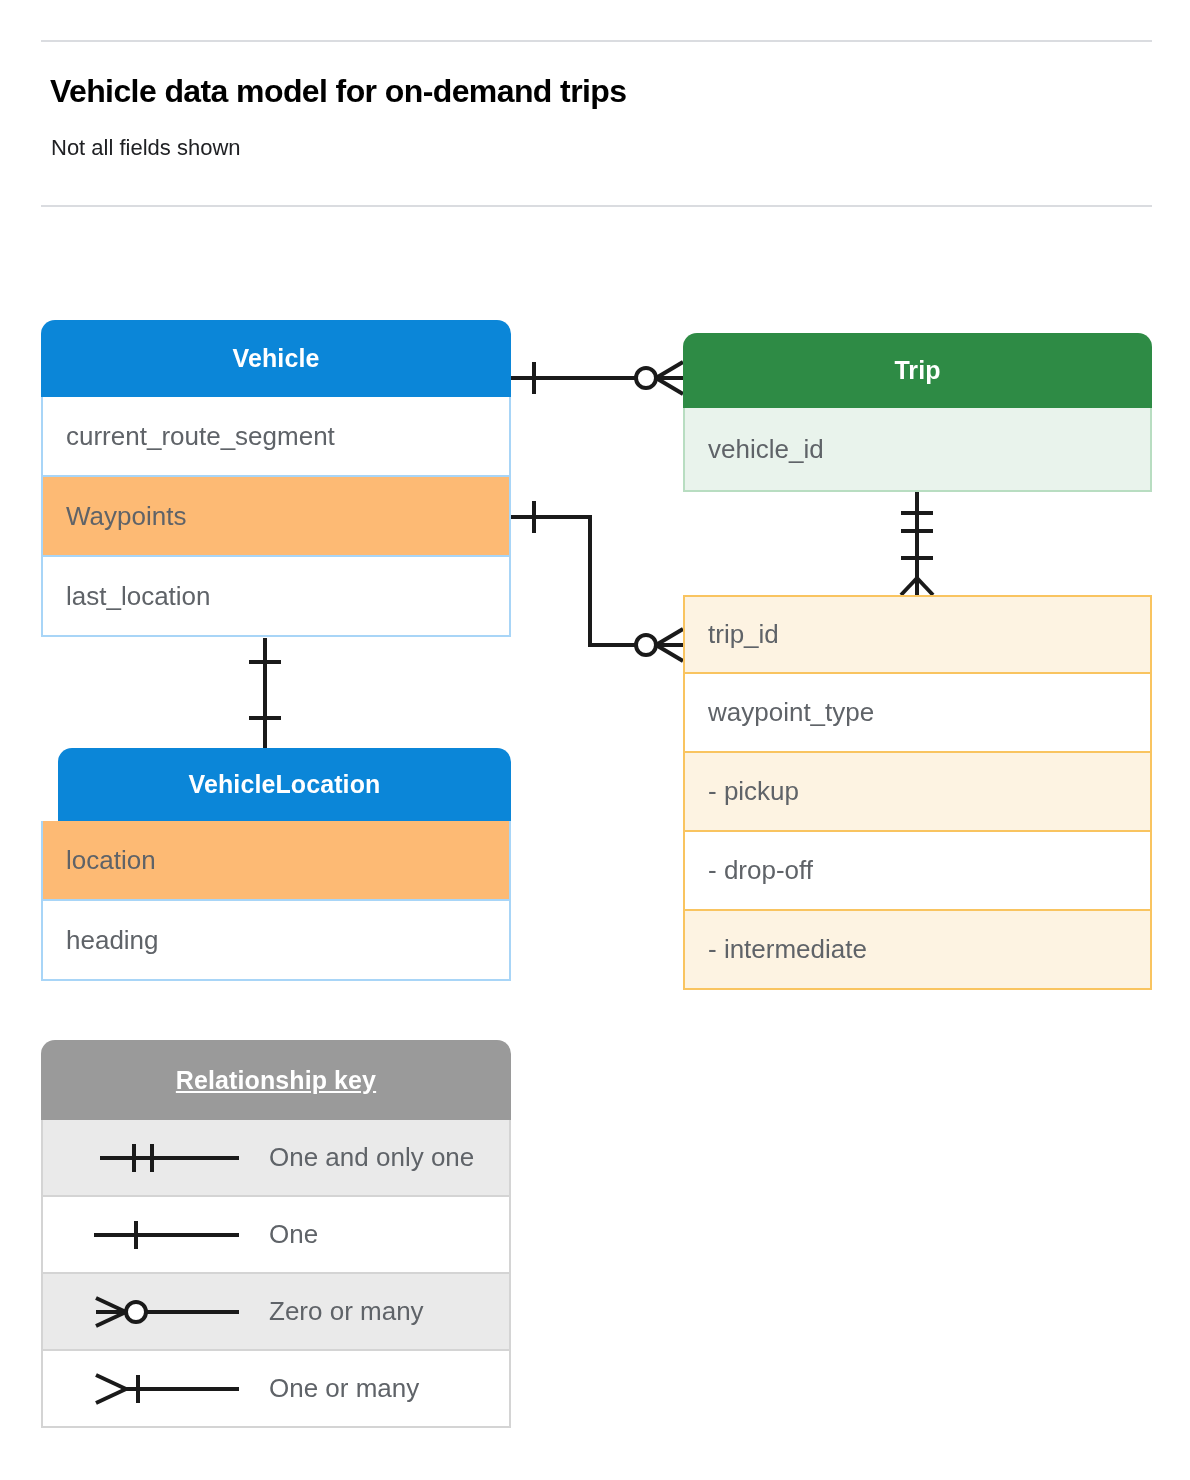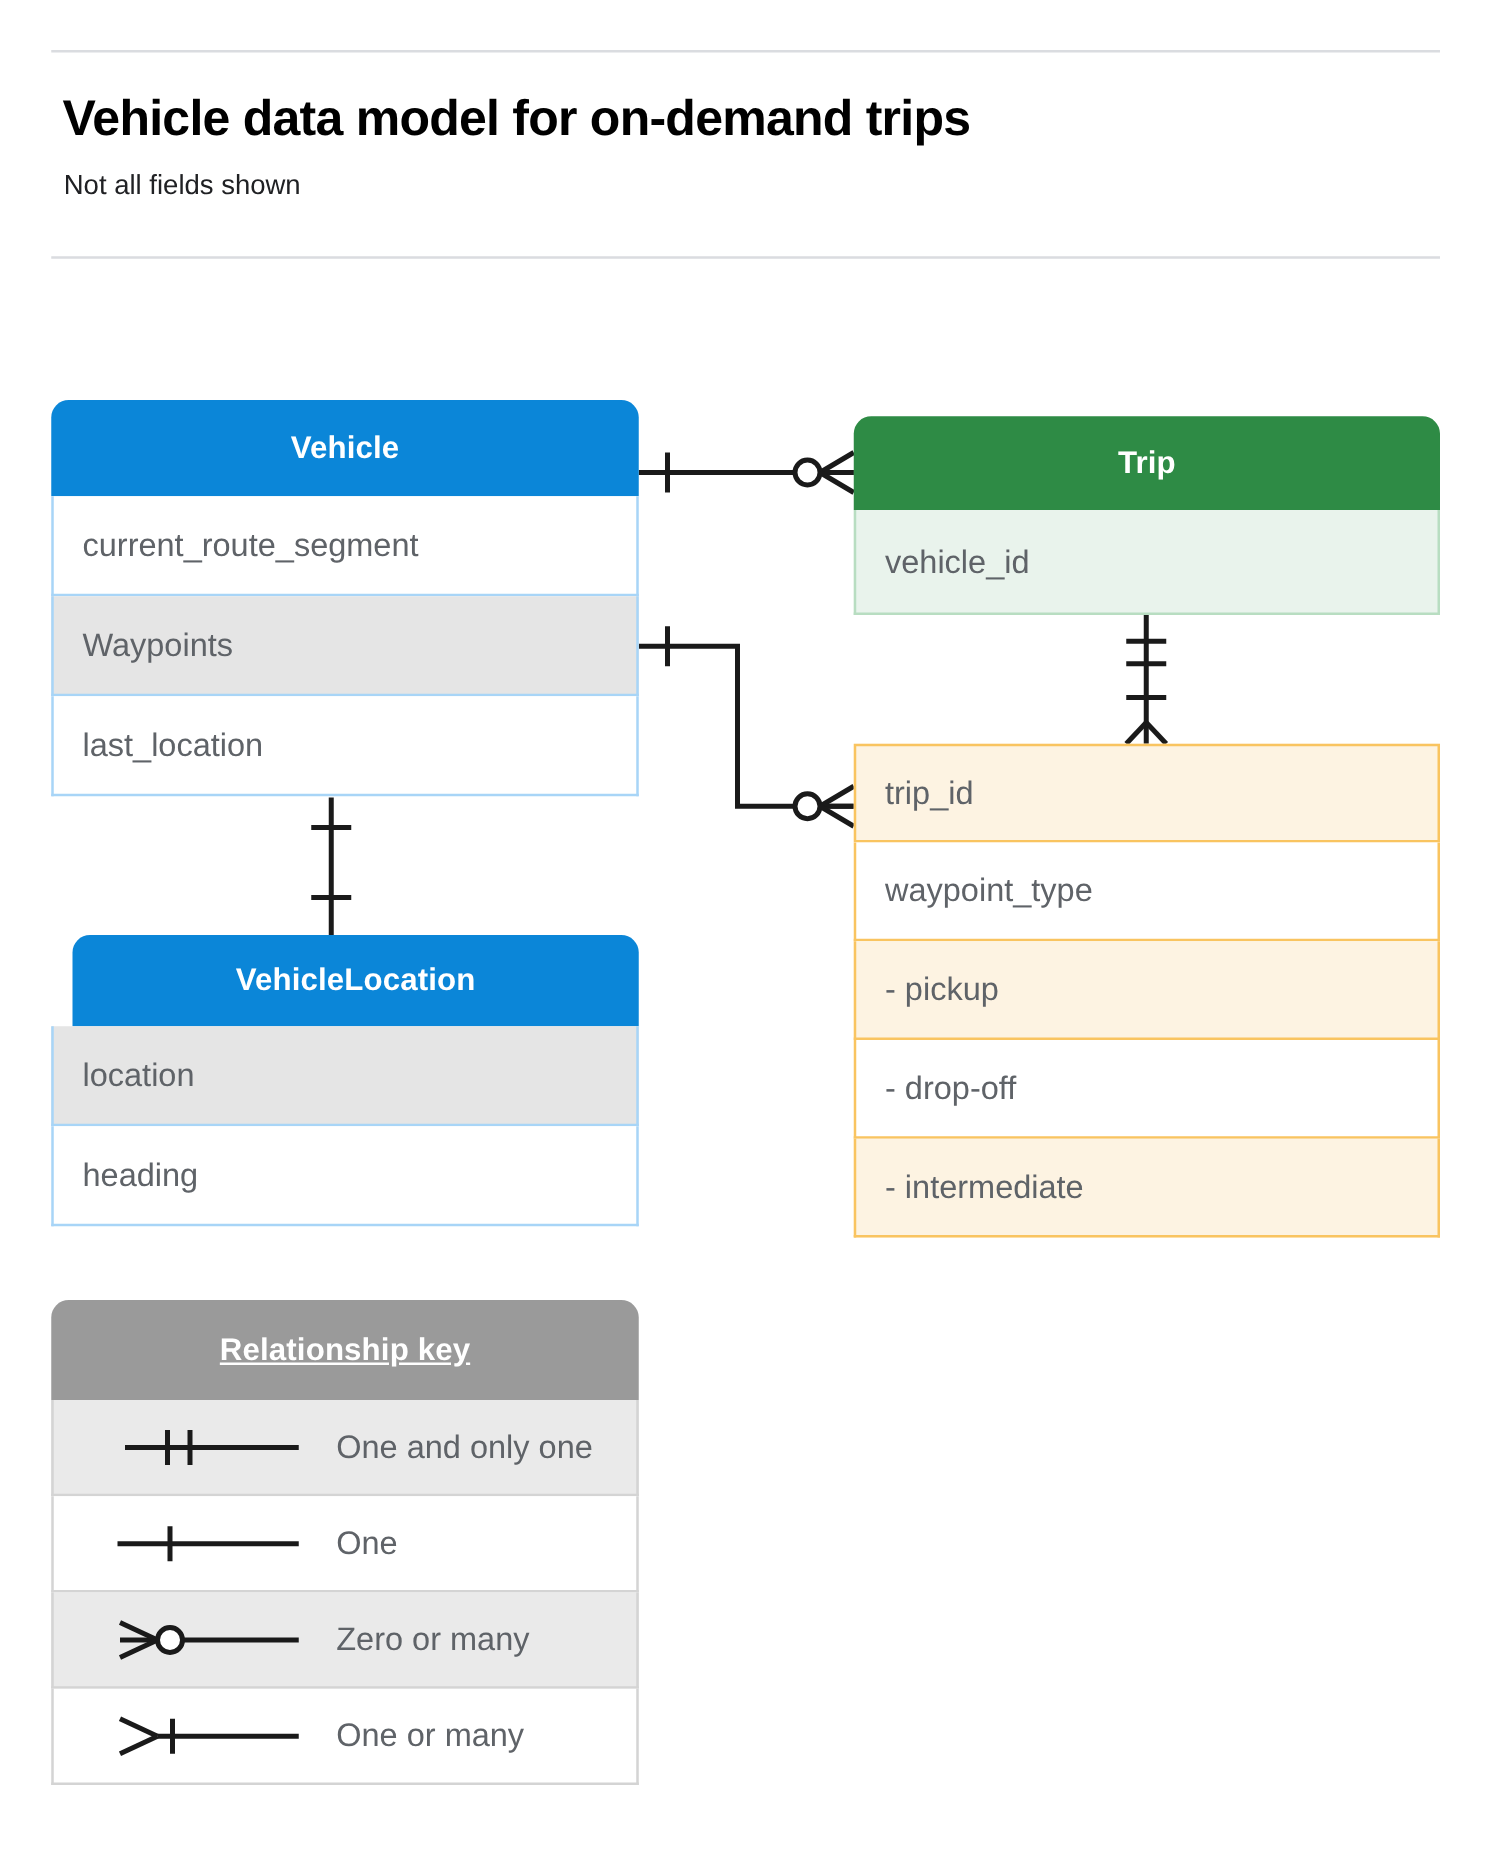--- a/index.html
+++ b/index.html
@@ -21,21 +21,21 @@
     height: 2px;
     background: #dadce0;
   }
   .rule.top    { top: 40px; }
   .rule.bottom { top: 205px; }
 
   .page-title {
     position: absolute;
     left: 50px;
     top: 73px;
-    font-size: 40px;
+    font-size: 32px;
     font-weight: bold;
     color: #000000;
     letter-spacing: -0.6px;
     white-space: nowrap;
   }
   .page-subtitle {
     position: absolute;
     left: 51px;
     top: 135px;
     font-size: 22px;
@@ -66,21 +66,21 @@
     border-left: 2px solid;
     border-right: 2px solid;
     border-bottom: 2px solid;
     background: #ffffff;
   }
   .entity-row:first-of-type { border-top: 2px solid; }
 
   
   .theme-blue  .entity-header { background: #0b86d8; }
   .theme-blue  .entity-row    { border-color: #a8d5f7; }
-  .theme-blue  .entity-row.alt{ background: #e5e5e5; }
+  .theme-blue  .entity-row.alt{ background: #fdba74; }
 
   
   .theme-green .entity-header { background: #2e8b45; }
   .theme-green .entity-row    { border-color: #b8ddc1; }
   .theme-green .entity-row.alt{ background: #e9f3ec; }
 
   
   .theme-orange .entity-header { background: #f7971e; }
   .theme-orange .entity-row    { border-color: #f9c460; }
   .theme-orange .entity-row.alt{ background: #fdf3e2; }

